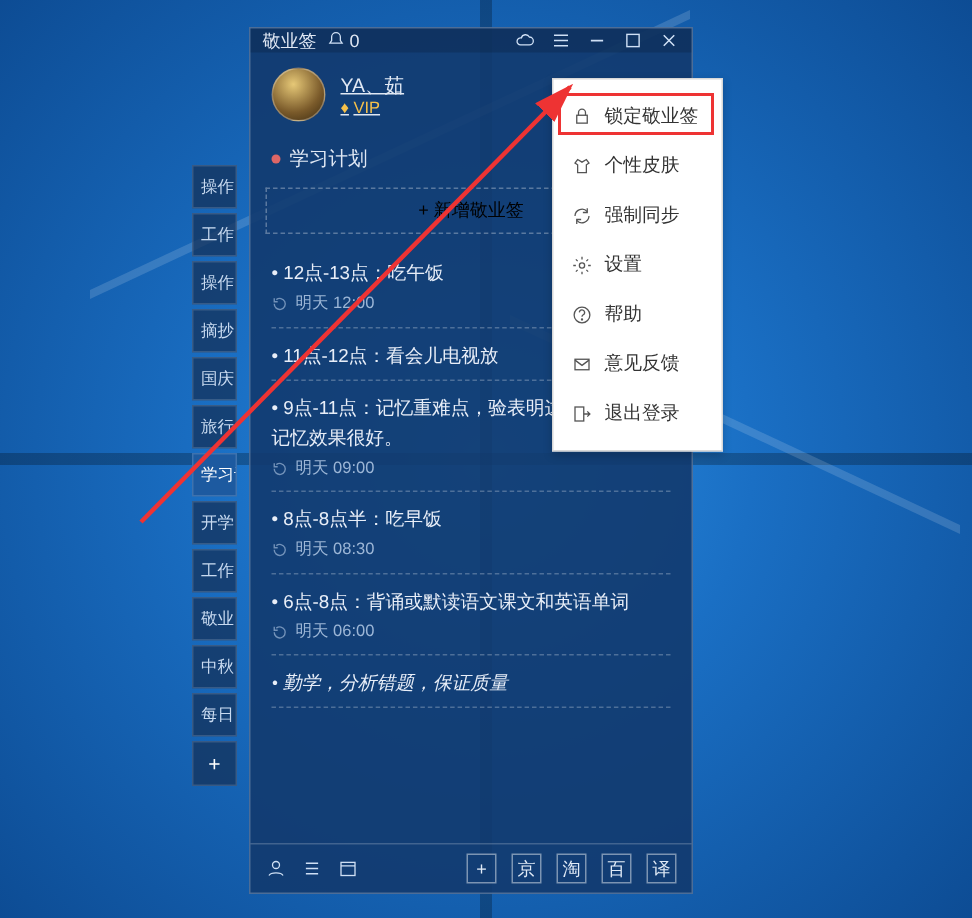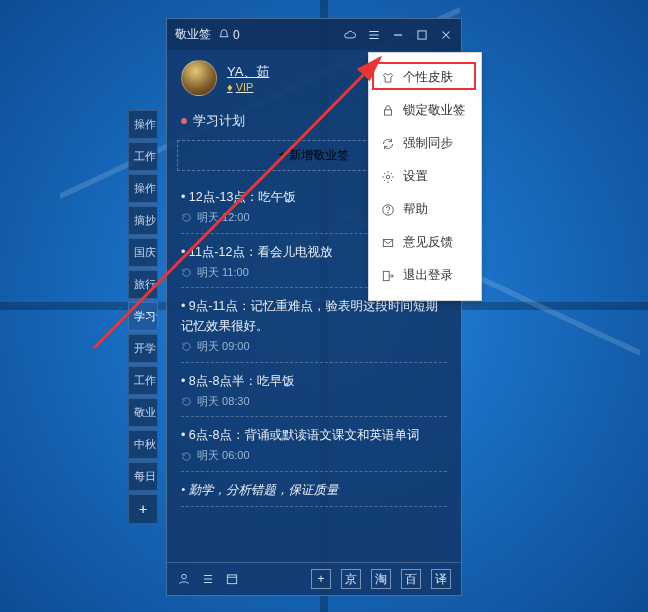--- a/index.html
+++ b/index.html
@@ -45,21 +45,21 @@
   .app {
     position: absolute; left: 166px; top: 18px;
     width: 296px; height: 578px;
     background: rgba(18,58,110,0.9);
     border: 1px solid rgba(255,255,255,0.25);
     display: flex; flex-direction: column;
     color: #e0e8f4;
   }
   .titlebar {
     display:flex; align-items:center; justify-content:space-between;
-    height: 31px; padding: 0 8px;
+    height: 16px; padding: 0 8px;
     background: rgba(0,0,0,0.15);
     font-size: 12px;
   }
   .tb-left { display:flex; align-items:center; gap:6px; }
   .tb-right { display:flex; align-items:center; gap:10px; color:#cfe0f5; }
   .tb-right span, .tb-right svg { cursor:pointer; }
   .bell { display:inline-flex; align-items:center; gap:2px; }
   .icon { width:14px; height:14px; display:inline-block; }
 
   .profile {
@@ -205,27 +205,20 @@
         <div class="meta">
           <svg viewBox="0 0 24 24">
             <path d="M4 12a8 8 0 1 0 3-6" fill="none" stroke="#9cb6d6" stroke-width="2"></path>
             <path d="M4 4v5h5" fill="none" stroke="#9cb6d6" stroke-width="2"></path>
           </svg>
           <span>明天 12:00</span>
         </div>
       </div>
       <div class="note">
         <div class="title">11点-12点：看会儿电视放</div>
-        <div class="meta">
-          <svg viewBox="0 0 24 24">
-            <path d="M4 12a8 8 0 1 0 3-6" fill="none" stroke="#9cb6d6" stroke-width="2"></path>
-            <path d="M4 4v5h5" fill="none" stroke="#9cb6d6" stroke-width="2"></path>
-          </svg>
-          <span>明天 11:00</span>
-        </div>
       </div>
       <div class="note">
         <div class="title">9点-11点：记忆重难点，验表明这段时间短期记忆效果很好。</div>
         <div class="meta">
           <svg viewBox="0 0 24 24">
             <path d="M4 12a8 8 0 1 0 3-6" fill="none" stroke="#9cb6d6" stroke-width="2"></path>
             <path d="M4 4v5h5" fill="none" stroke="#9cb6d6" stroke-width="2"></path>
           </svg>
           <span>明天 09:00</span>
         </div>
@@ -275,30 +268,30 @@
         <div class="sq">淘</div>
         <div class="sq">百</div>
         <div class="sq">译</div>
       </div>
   </div>
 </div>
 
 <div class="menu" id="menu">
     <div class="menu-item">
       <svg viewBox="0 0 24 24">
-        <path d="M7 4l5 3 5-3 3 4-3 2v9H7v-9L4 8z"></path>
-      </svg>
-      <span>个性皮肤</span>
-    </div>
-    <div class="menu-item">
-      <svg viewBox="0 0 24 24">
         <rect x="6" y="10" width="12" height="9"></rect>
         <path d="M8 10V7a4 4 0 0 1 8 0v3"></path>
       </svg>
       <span>锁定敬业签</span>
+    </div>
+    <div class="menu-item">
+      <svg viewBox="0 0 24 24">
+        <path d="M7 4l5 3 5-3 3 4-3 2v9H7v-9L4 8z"></path>
+      </svg>
+      <span>个性皮肤</span>
     </div>
     <div class="menu-item">
       <svg viewBox="0 0 24 24">
         <path d="M4 12a8 8 0 0 1 14-5"></path>
         <path d="M20 12a8 8 0 0 1-14 5"></path>
         <path d="M18 3v5h-5M6 21v-5h5"></path>
       </svg>
       <span>强制同步</span>
     </div>
     <div class="menu-item">

